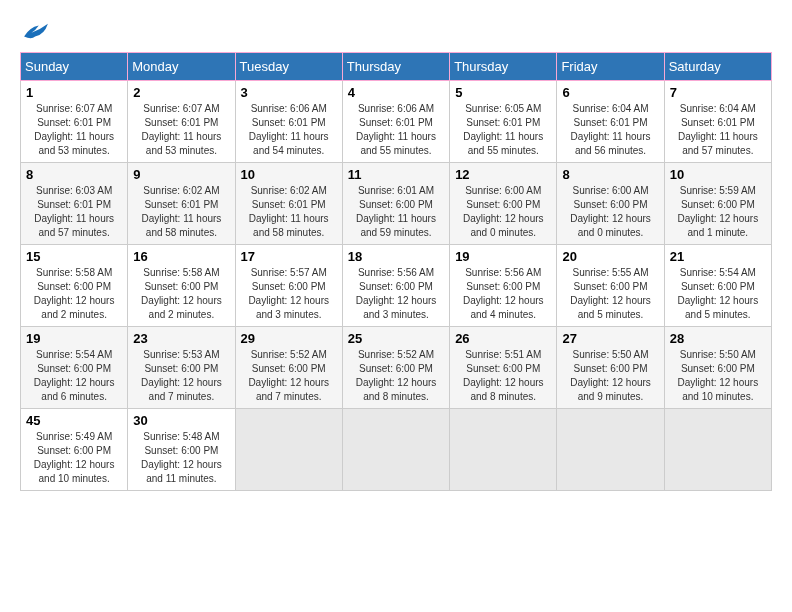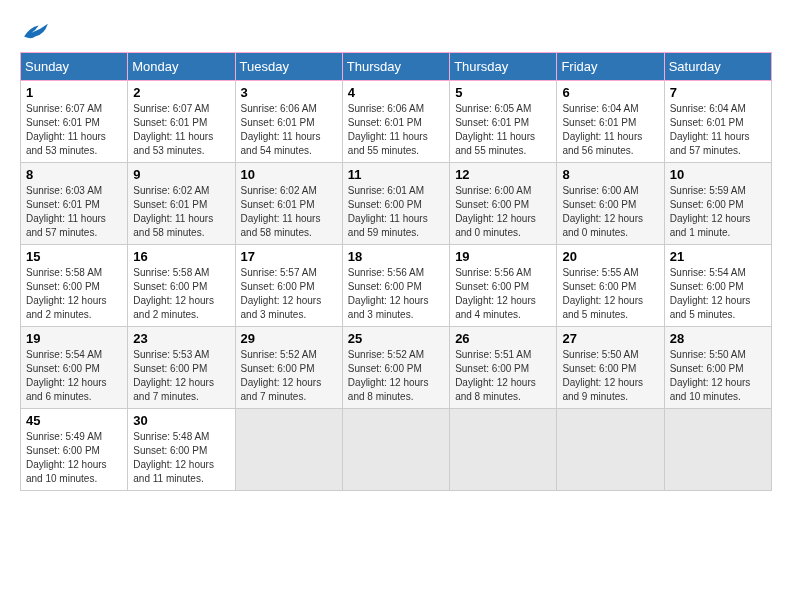--- a/index.html
+++ b/index.html
@@ -77,20 +77,21 @@
     .day-number {
       font-size: 13px;
       font-weight: bold;
       display: block;
       margin-bottom: 2px;
     }
     .day-info {
       font-size: 10px;
       color: #333;
       line-height: 1.4;
+      text-align: center;
     }
     .empty-cell {
       background-color: #e8e8e8 !important;
     }
   </style>
 </head>
 <body>
 
 <div class="header">
   <div class="logo">

